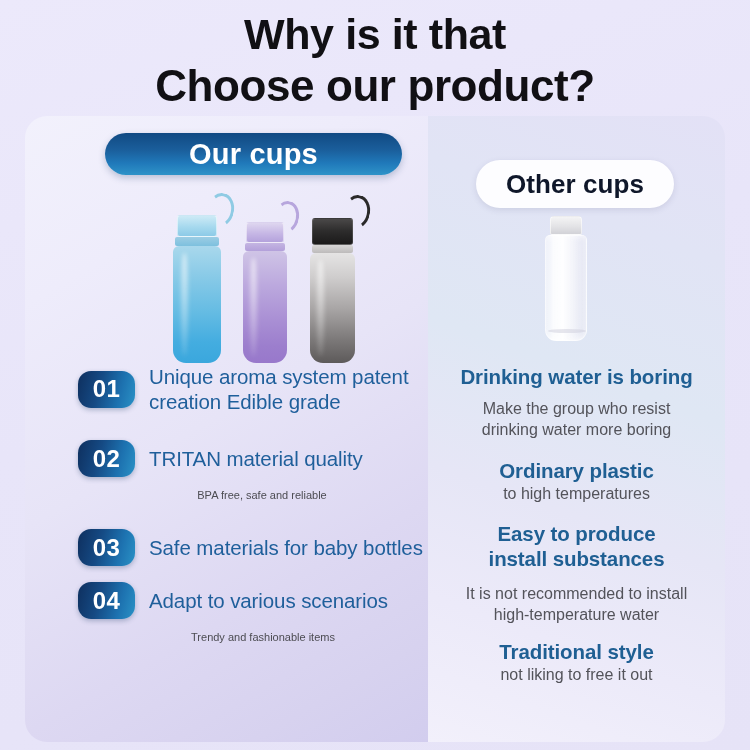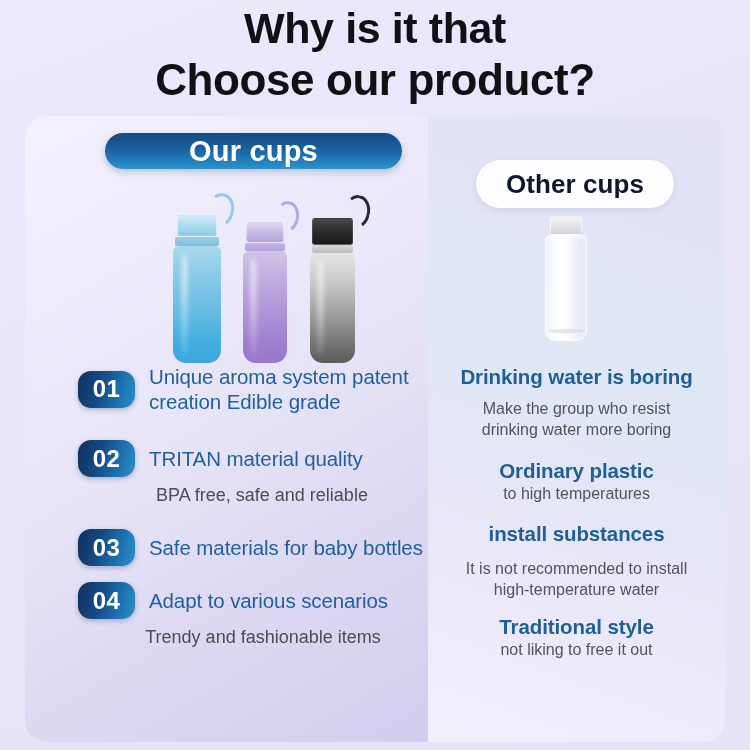--- a/index.html
+++ b/index.html
@@ -10,21 +10,21 @@
   }
   body {
     background: linear-gradient(160deg,#ece9fb 0%,#e8e5f9 45%,#e6e3f7 100%);
     position:relative;
   }
 
   
   .title-wrap{
     position:absolute; top:0; left:0; width:750px; height:118px;
     display:flex; flex-direction:column; align-items:center;
-    justify-content:flex-start; padding-top:2px;
+    justify-content:flex-start; padding-top:8px;
     z-index:5;
   }
   .title-line{
     color:#111014;
     font-weight:700;
     font-size:43px;
     line-height:52px;
     letter-spacing:-0.4px;
     white-space:nowrap;
     text-align:center;
@@ -54,21 +54,21 @@
         #e1e4f5 20%,
         #dfe7f4 42%,
         #e6e6f6 62%,
         #eceaf9 80%,
         #f2f0fb 100%);
   }
 
   
   .pill-our{
     position:absolute; left:80px; top:17px;
-    width:297px; height:36px; border-radius:26px;
+    width:297px; height:42px; border-radius:26px;
     background:linear-gradient(180deg,#114a83 0%,#1a5e9b 40%,#2079ba 72%,#2e93c8 100%);
     box-shadow:0 3px 7px rgba(30,60,110,.26);
     display:flex; align-items:center; justify-content:center;
   }
   .pill-our span{
     color:#ffffff; font-size:29px; font-weight:700; letter-spacing:.2px;
     line-height:1;
   }
   .pill-other{
     position:absolute; left:48px; top:44px;
@@ -210,21 +210,21 @@
   }
   .badge span{
     color:#ffffff; font-size:24px; font-weight:700; letter-spacing:.5px;
     line-height:1;
   }
   .f-title{
     color:#1f5f9b; font-size:20.5px; font-weight:400;
     line-height:25px; margin-left:14px; letter-spacing:-0.1px;
   }
   .f-sub{
-    color:#4c4c52; font-size:18px; font-weight:400;
+    color:#4c4c52; font-size:11px; font-weight:400;
     line-height:21px; text-align:center;
   }
 
   
   .others{
     position:absolute; left:0; top:248px; width:297px; text-align:center;
   }
   .o-title{
     color:#1f5f93; font-size:20.5px; font-weight:700; line-height:25px;
     letter-spacing:-0.1px;
@@ -337,20 +337,21 @@
         <div class="o-sub" style="margin-top:9px;">Make the group who resist</div>
         <div class="o-sub">drinking water more boring</div>
       </div>
 
       <div style="margin-top:18px;">
         <div class="o-title">Ordinary plastic</div>
         <div class="o-sub">to high temperatures</div>
       </div>
 
       <div style="margin-top:17px;">
+        <div class="o-title">Easy to produce</div>
         <div class="o-title">install substances</div>
         <div class="o-sub" style="margin-top:12px;">It is not recommended to install</div>
         <div class="o-sub">high-temperature water</div>
       </div>
 
       <div style="margin-top:14px;">
         <div class="o-title">Traditional style</div>
         <div class="o-sub">not liking to free it out</div>
       </div>
 

